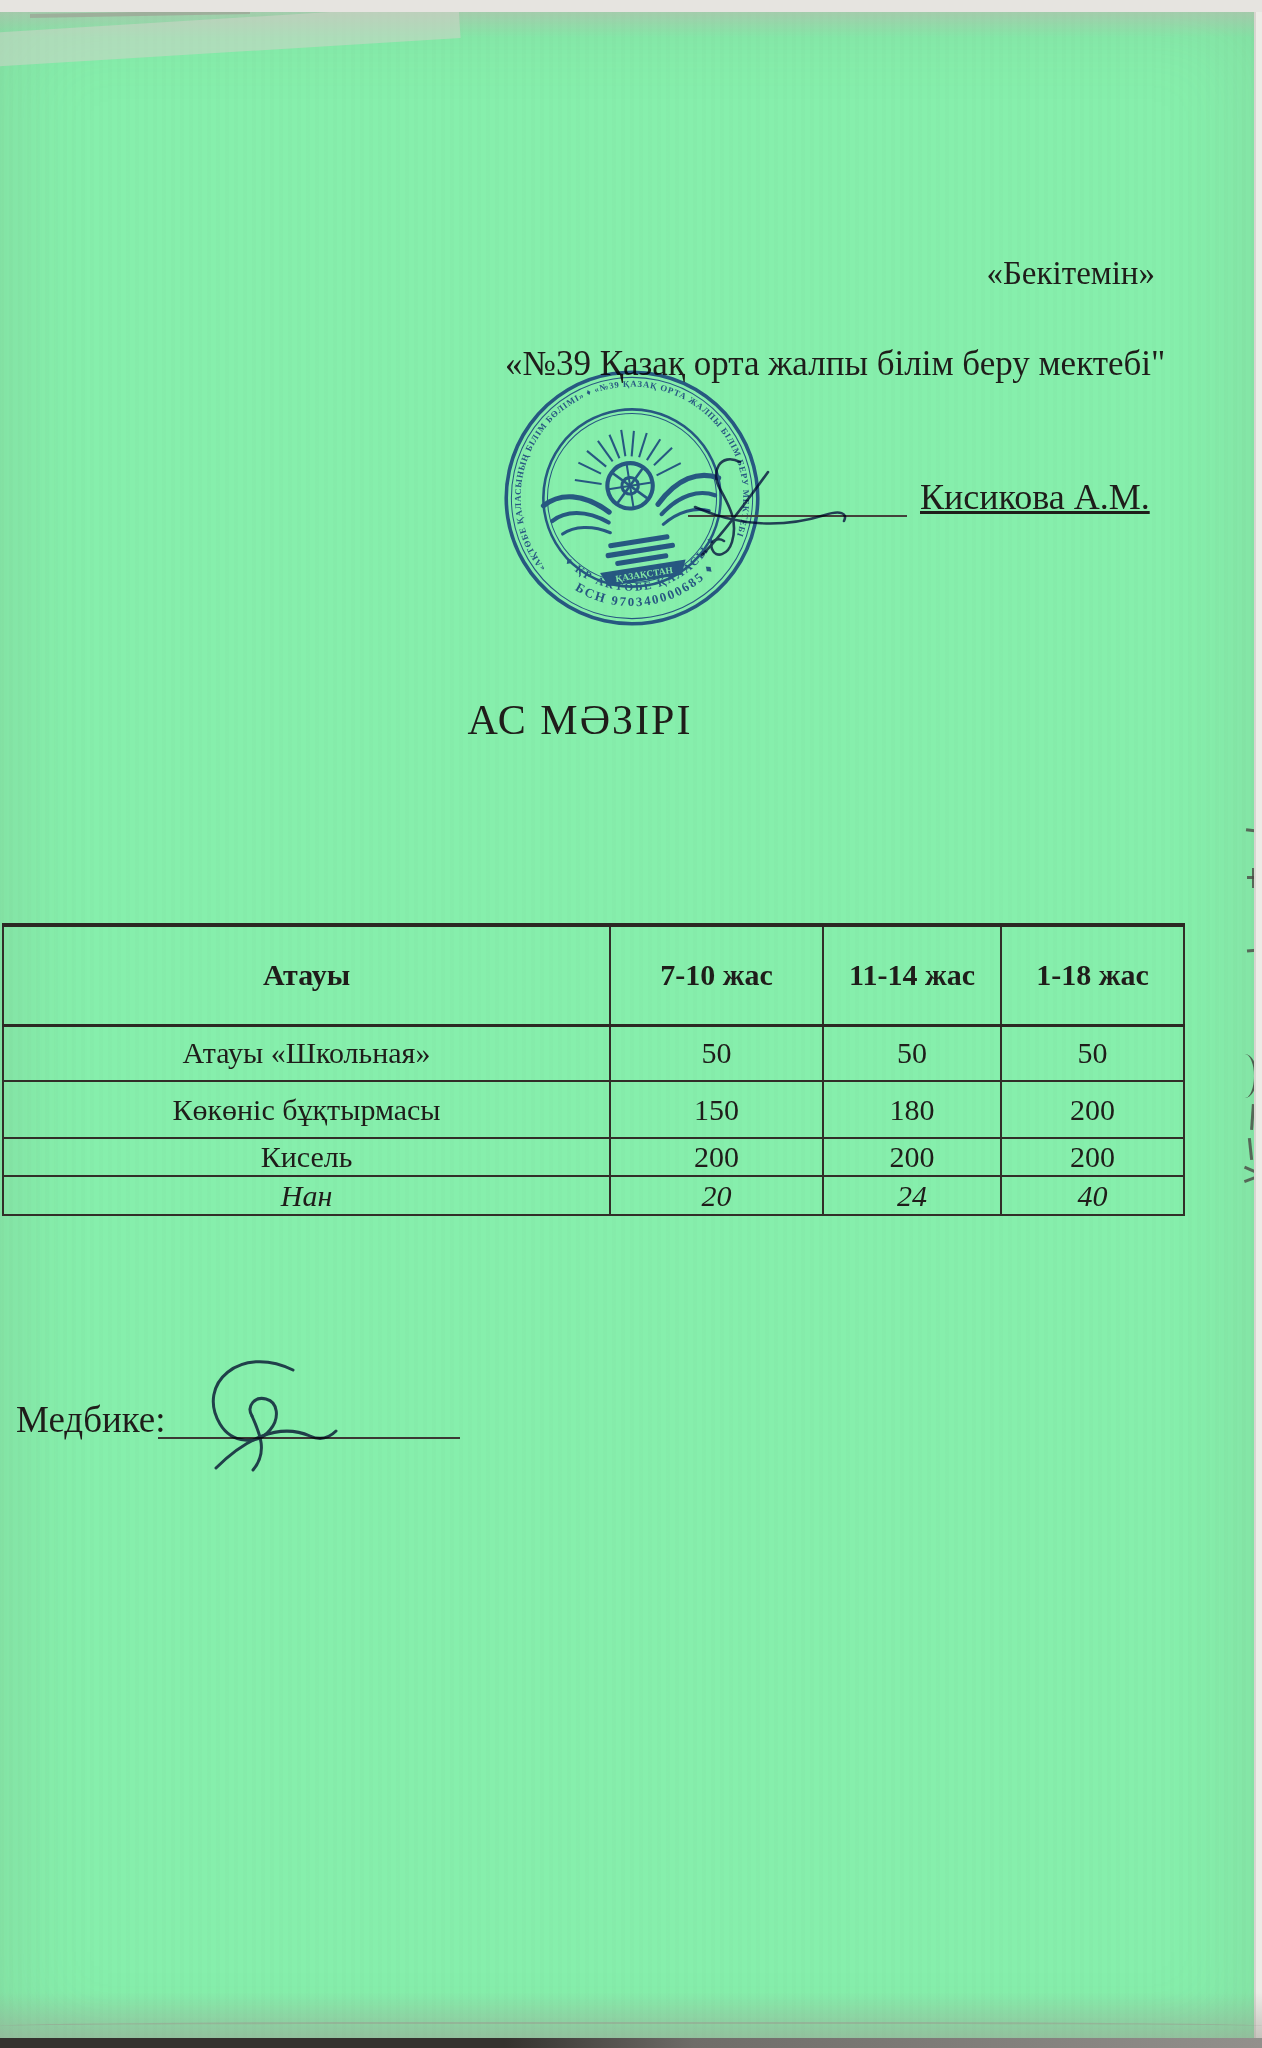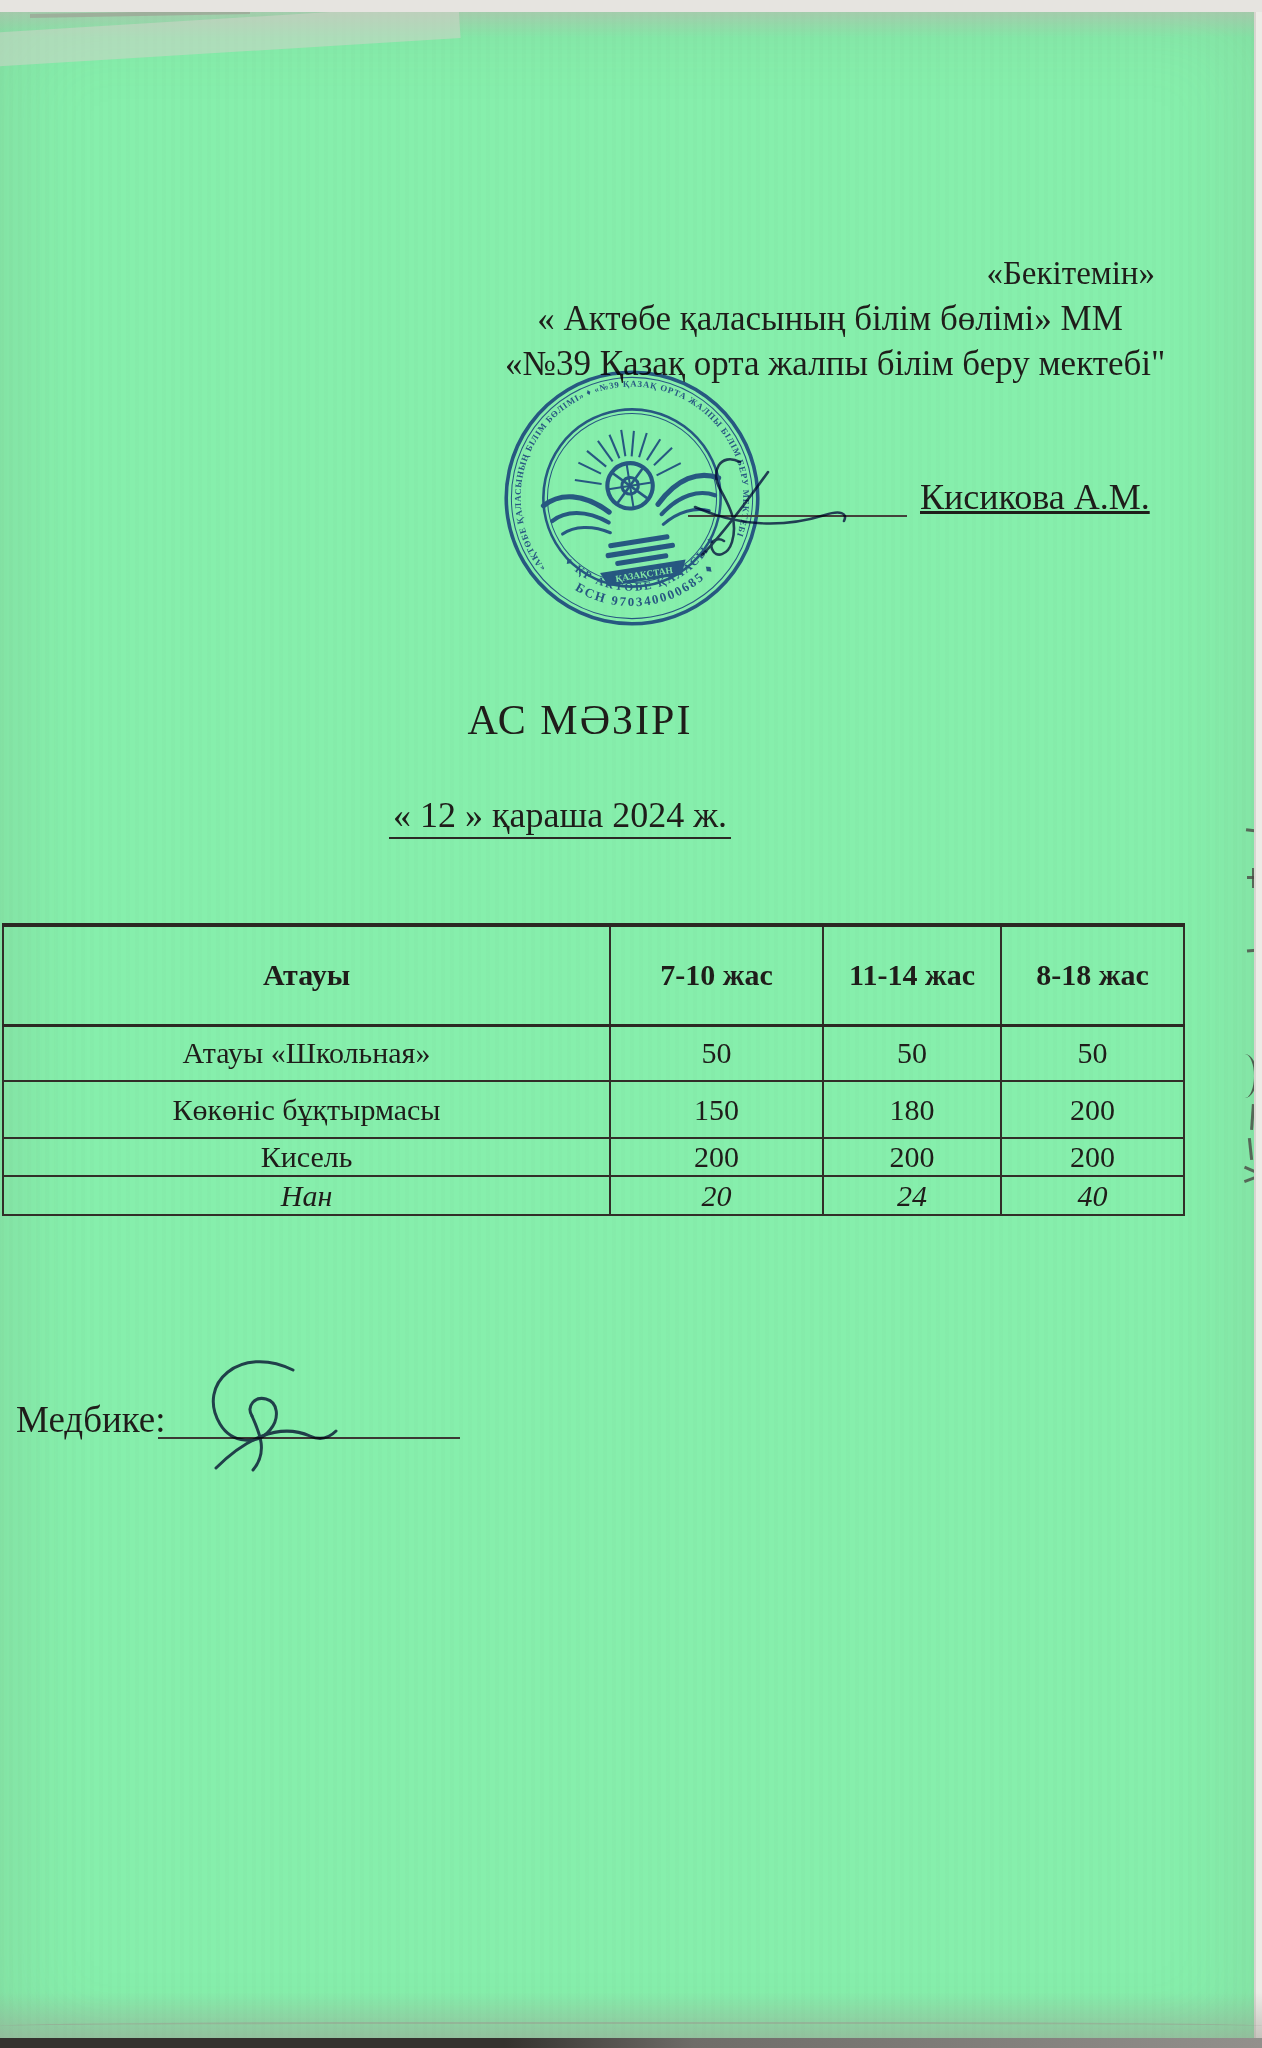--- a/index.html
+++ b/index.html
@@ -74,21 +74,20 @@
 </head>
 <body>
 
 <div class="page">
   <div class="texture"></div>
   <div class="edge-top"></div>
   <div class="edge-top-wedge"></div>
   <div class="edge-top-line"></div>
 
   <div class="appr l1">«Бекітемін»</div>
-  <div class="appr l2">« Актөбе қаласының білім бөлімі»  ММ</div>
   <div class="appr l3">«№39 Қазақ орта жалпы білім беру мектебі"</div>
 
   <svg class="stamp" viewBox="0 0 260 260">
     <g color="#2f47b8" fill="none" stroke="currentColor">
       <circle cx="130" cy="130" r="122" stroke-width="3.5"></circle>
       <circle cx="130" cy="130" r="117" stroke-width="1"></circle>
       <circle cx="130" cy="130" r="86" stroke-width="2.5"></circle>
       <circle cx="130" cy="130" r="82" stroke-width="1"></circle>
       <defs>
         <path id="ringPath" d="M 36.5 184 A 108 108 0 1 1 223.5 184"></path>
@@ -154,37 +153,34 @@
   <svg class="sig-flourish" viewBox="0 0 310 150">
     <g fill="none" stroke="#2c3470" stroke-width="2.6" stroke-linecap="round" opacity=".92">
       <path d="M 100 25 C 80 15 70 35 80 52 C 90 70 98 85 92 105 C 88 118 76 122 72 112 C 69 104 78 100 84 104"></path>
       <path d="M 128 35 C 110 60 85 95 62 118"></path>
       <path d="M 55 70 C 95 88 140 92 185 78 C 200 73 208 76 204 84"></path>
     </g>
   </svg>
   <div class="approver">Кисикова А.М.</div>
 
   <div class="doc-title">АС МӘЗІРІ</div>
-  <div class="doc-date">
-    <span>« 12 » қараша  2024 ж.</span>
-  </div>
 
   <table class="menu">
     <colgroup>
         <col style="width:607px">
         <col style="width:213px">
         <col style="width:178px">
         <col style="width:183px">
       </colgroup>
     <tbody>
         <tr class="hrow">
       <th>Атауы</th>
       <th>7-10 жас</th>
       <th>11-14 жас</th>
-      <th>8-18 жас</th>
+      <th>1-18 жас</th>
     </tr>
     <tr class="r0">
       <td>Атауы «Школьная»</td>
       <td>50</td>
       <td>50</td>
       <td class="lift">50</td>
     </tr>
     <tr class="r1">
       <td>Көкөніс бұқтырмасы</td>
       <td>150</td>

